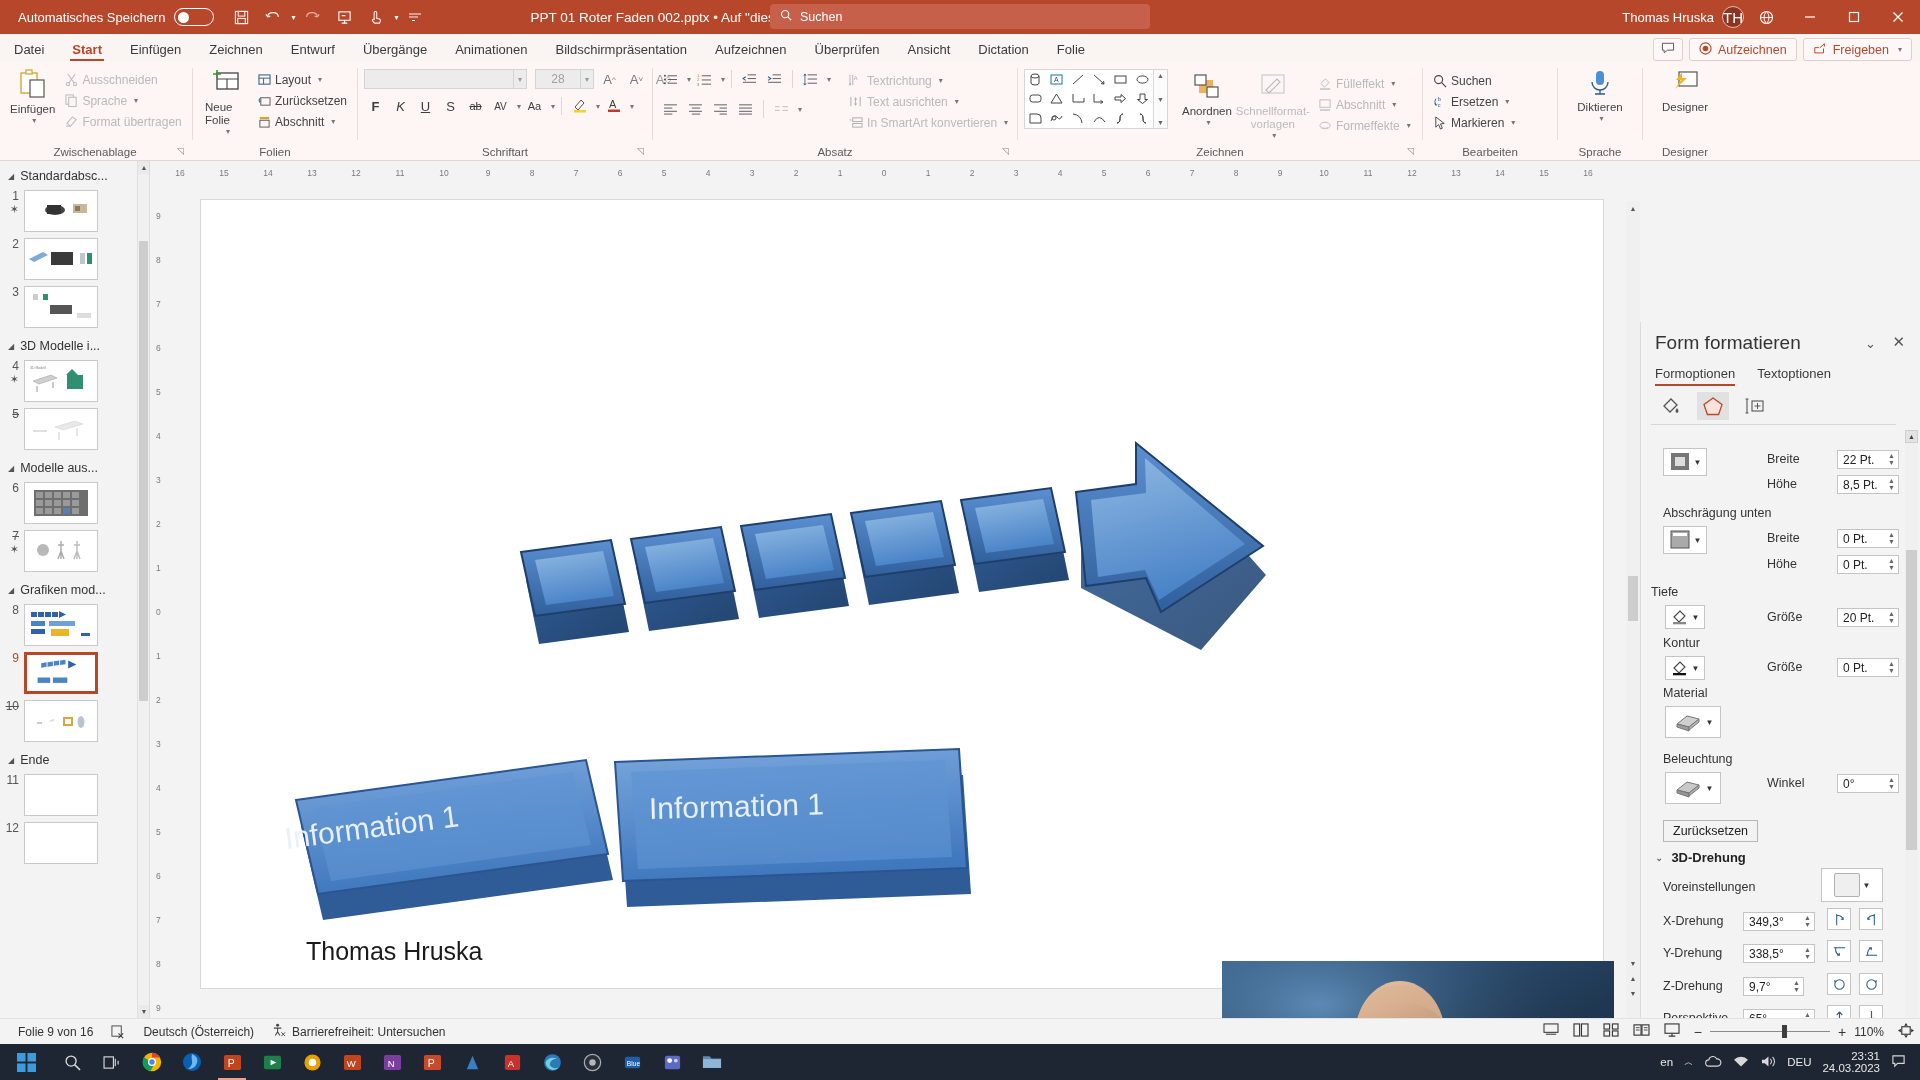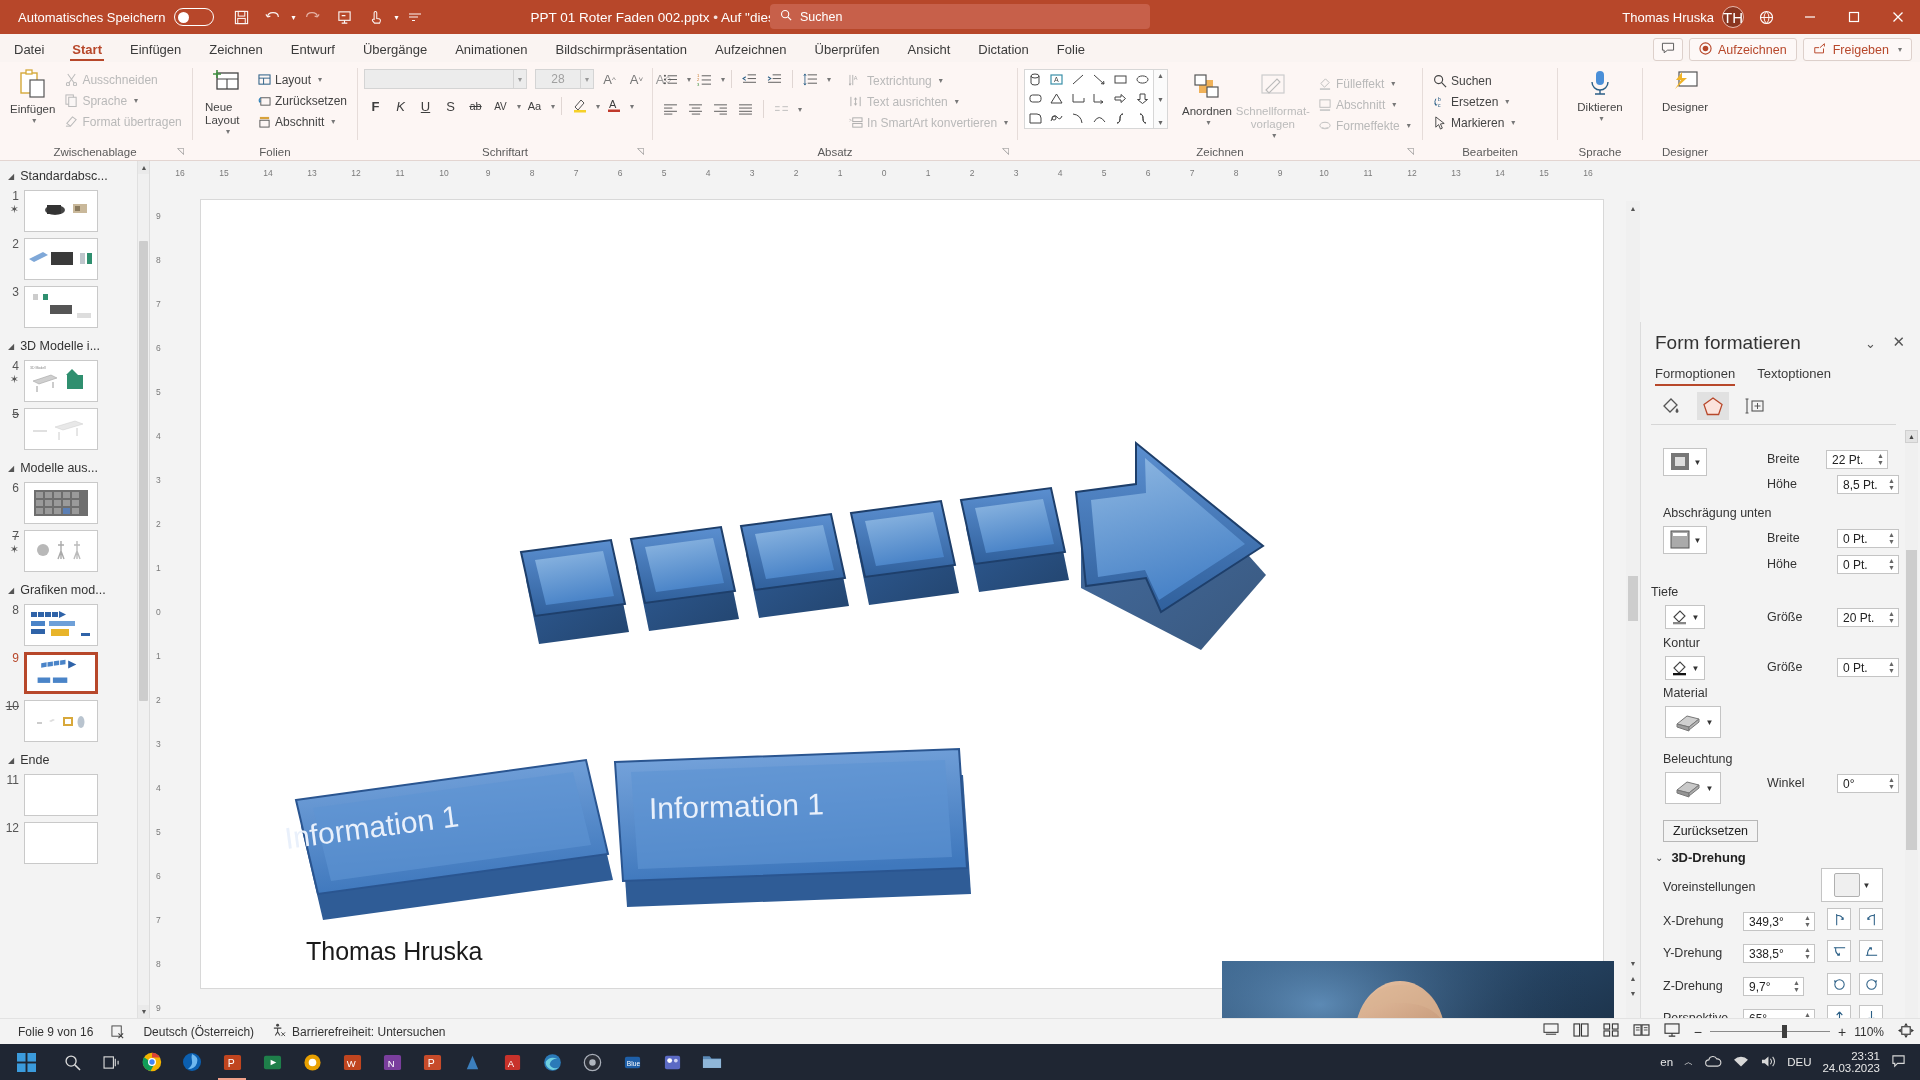--- a/index.html
+++ b/index.html
@@ -506,21 +506,21 @@
     <div class="rgroup" style="width:160px">
       <div class="rgbody">
         <div class="bigbtn">
           <span class="ic">
             <svg width="30" height="30" viewBox="0 0 30 30">
                 <rect x="6" y="5" width="21" height="16" fill="#fff" stroke="#444" stroke-width="1.3"></rect>
                 <path d="M6 11 h21 M16 11 v10" stroke="#444" stroke-width="1.1"></path>
                 <path d="M2 6 h8 M6 2 v8" stroke="#3f8f3f" stroke-width="1.6"></path>
               </svg>
           </span>
-          <span>Neue Layout</span>
+          <span>Neue Folie</span>
           <span class="chev">▾</span>
         </div>
         <div class="colstack" style="margin-top:4px">
           <div class="smallrow">
             <span class="ic">
               <svg width="13" height="12" viewBox="0 0 14 13">
                   <rect x="1" y="1" width="12" height="10" fill="none" stroke="#2b5f86" stroke-width="1.1"></rect>
                   <path d="M1 4.5 h12 M6 4.5 v6.5" stroke="#2b5f86" stroke-width="1"></path>
                 </svg>
             </span>
@@ -1348,21 +1348,21 @@
             <svg width="22" height="20" viewBox="0 0 22 20">
                 <rect x="2" y="1" width="18" height="17" fill="#777"></rect>
                 <rect x="6" y="5" width="10" height="9" fill="#ddd"></rect>
               </svg>
             <span style="font-size:8px;color:#333">▼</span>
           </div>
         </div>
         <div class="row" style="left:126px; top:24px;">
           <span class="lbl">Breite</span>
         </div>
-        <div class="row" style="left:185px; top:22px;">
+        <div class="row" style="left:196px; top:22px;">
           <div class="spin">
             <span>22 Pt.</span>
             <span class="arrows">
                 <span>▲</span>
                 <span>▼</span>
               </span>
           </div>
         </div>
         <div class="row" style="left:126px; top:49px;">
           <span class="lbl">Höhe</span>

